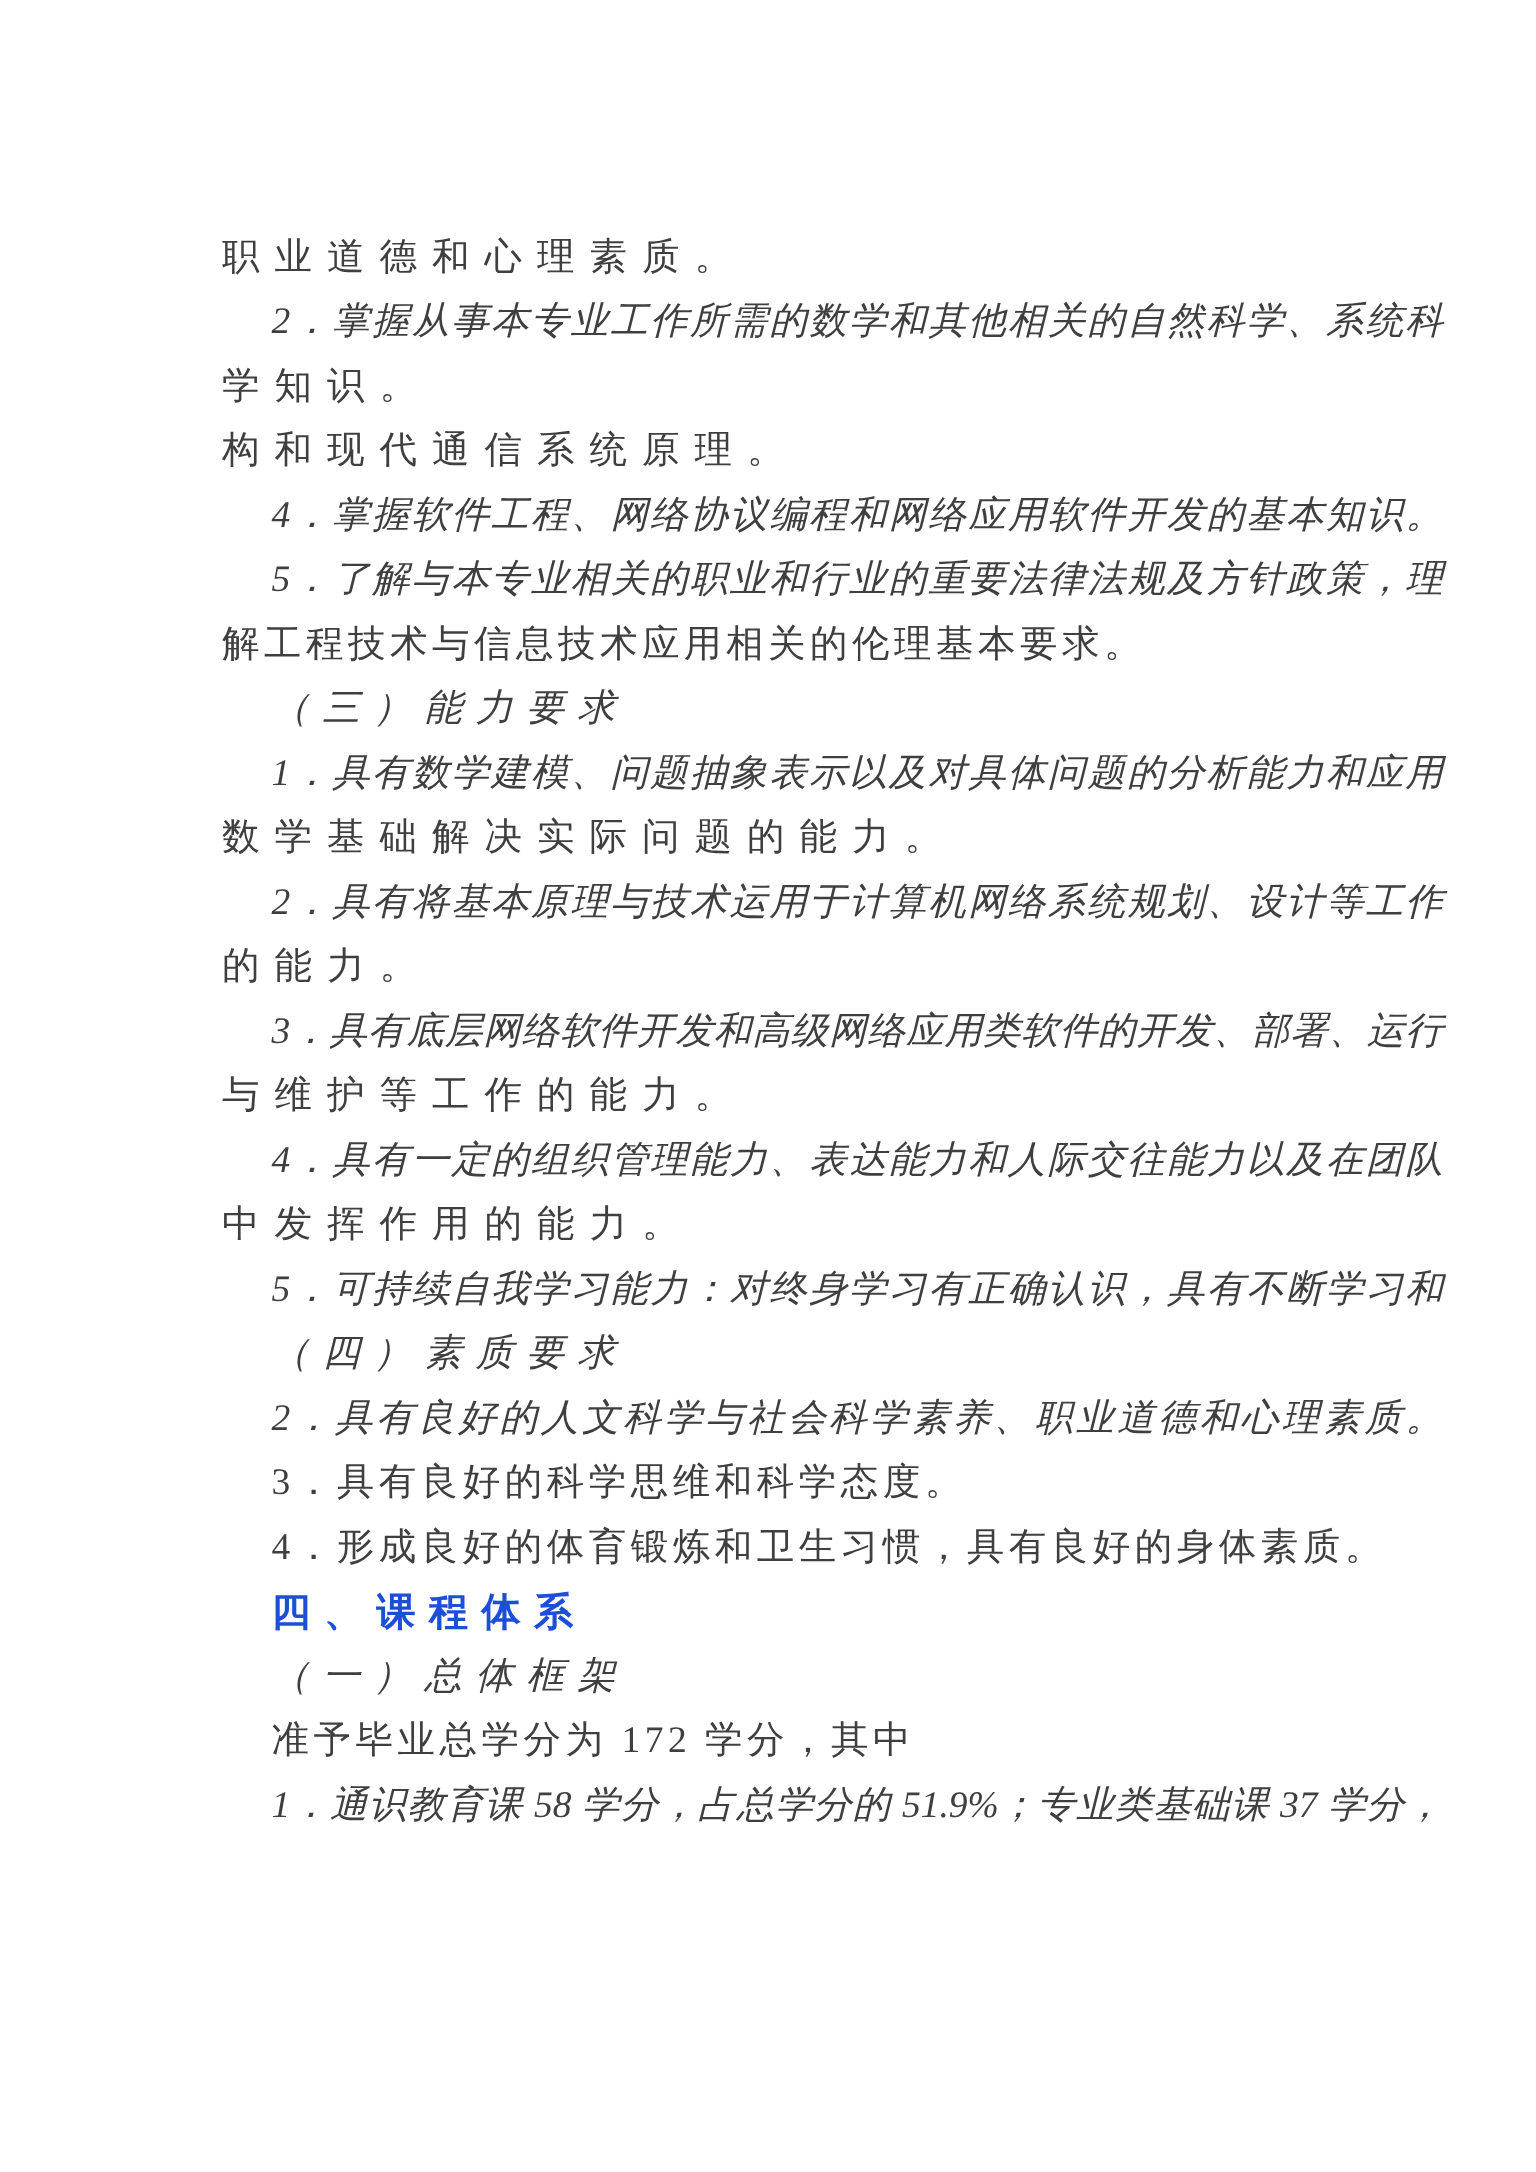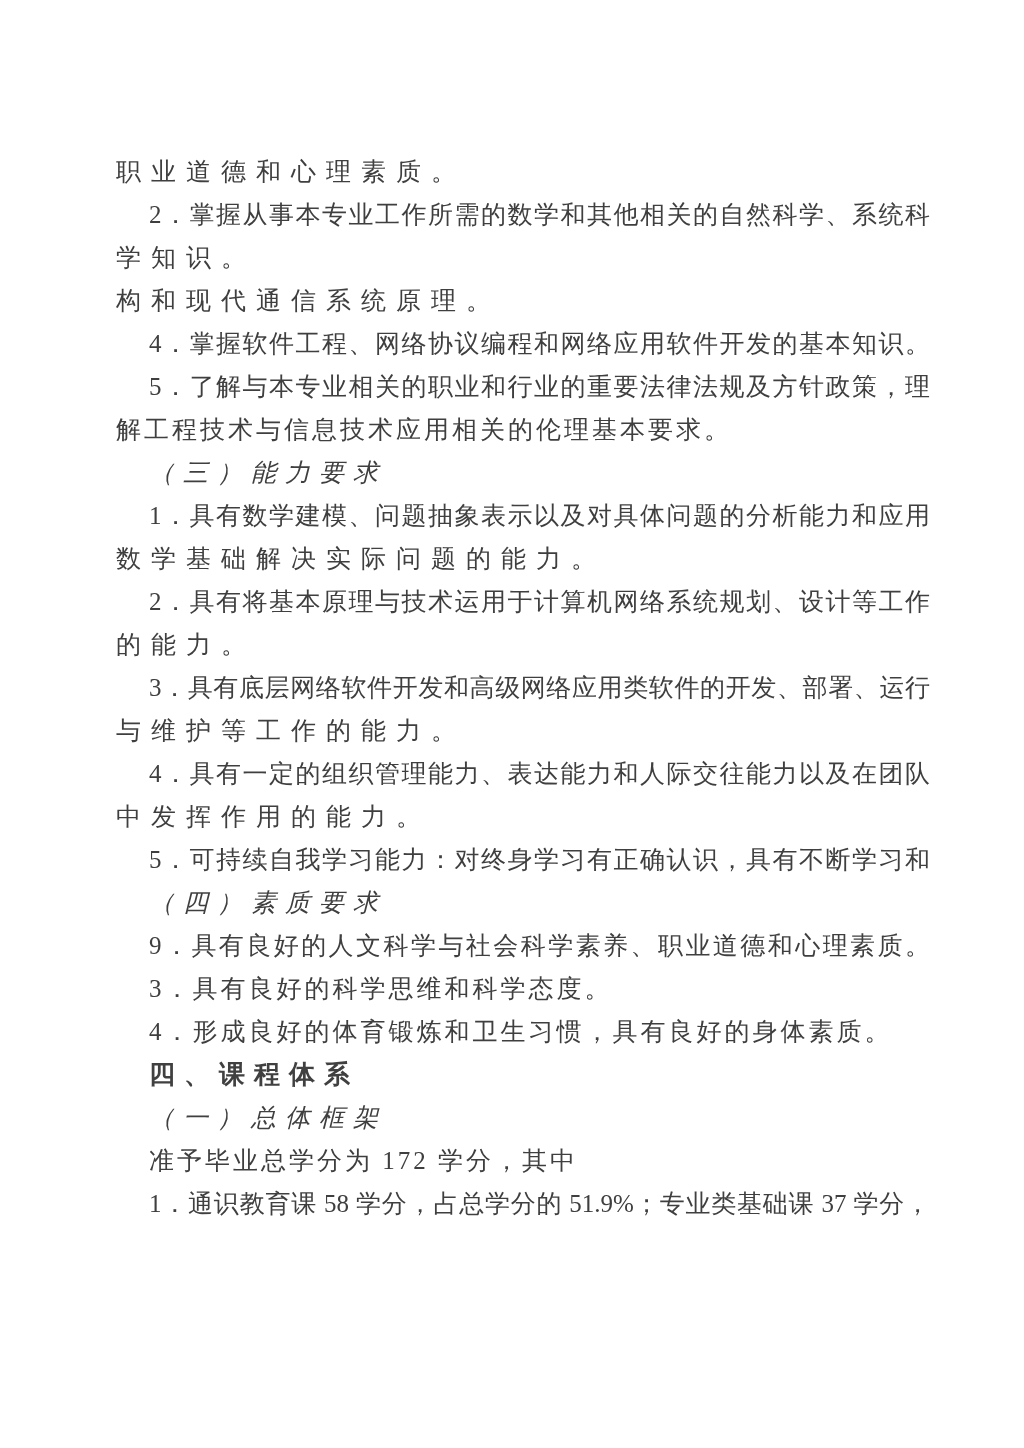--- a/index.html
+++ b/index.html
@@ -24,49 +24,51 @@
   }
   .line {
     display: block;
     width: 100%;
     height: 43px;
     line-height: 43px;
     font-size: 25px;
     letter-spacing: 3px;
     white-space: nowrap;
     text-align: left;
+    margin-left: 32px;
   }
   
   .line.fill {
     letter-spacing: 0;
     white-space: normal;
     text-align: justify;
     text-align-last: justify;
     text-justify: inter-character;
+    font-style: italic;
   }
   
   .line.wide {
     letter-spacing: 10px;
   }
   
   .line.indent {
     text-indent: 33px;
   }
   
   .line.kai {
     font-style: italic;
     letter-spacing: 9px;
   }
   
   .line.hei {
     font-family: "Liberation Sans", "DejaVu Sans", sans-serif;
     font-weight: bold;
     font-size: 26px;
     letter-spacing: 9px;
-    color: #404040;
+    color: #1d4ed8;
   }
 </style>
 </head>
 <body>
 
 <div class="page">
   <div class="page-body">
       <div class="line wide">职业道德和心理素质。</div>
       <div class="line fill indent">2．掌握从事本专业工作所需的数学和其他相关的自然科学、系统科</div>
       <div class="line wide">学知识。</div>
@@ -78,21 +80,21 @@
       <div class="line fill indent">1．具有数学建模、问题抽象表示以及对具体问题的分析能力和应用</div>
       <div class="line wide">数学基础解决实际问题的能力。</div>
       <div class="line fill indent">2．具有将基本原理与技术运用于计算机网络系统规划、设计等工作</div>
       <div class="line wide">的能力。</div>
       <div class="line fill indent">3．具有底层网络软件开发和高级网络应用类软件的开发、部署、运行</div>
       <div class="line wide">与维护等工作的能力。</div>
       <div class="line fill indent">4．具有一定的组织管理能力、表达能力和人际交往能力以及在团队</div>
       <div class="line wide">中发挥作用的能力。</div>
       <div class="line fill indent">5．可持续自我学习能力：对终身学习有正确认识，具有不断学习和</div>
       <div class="line kai wide indent">（四）素质要求</div>
-      <div class="line fill indent">9．具有良好的人文科学与社会科学素养、职业道德和心理素质。</div>
+      <div class="line fill indent">2．具有良好的人文科学与社会科学素养、职业道德和心理素质。</div>
       <div class="line indent">3．具有良好的科学思维和科学态度。</div>
       <div class="line indent">4．形成良好的体育锻炼和卫生习惯，具有良好的身体素质。</div>
       <div class="line hei indent">四、课程体系</div>
       <div class="line kai wide indent">（一）总体框架</div>
       <div class="line indent">准予毕业总学分为 172 学分，其中</div>
       <div class="line fill indent">1．通识教育课 58 学分，占总学分的 51.9%；专业类基础课 37 学分，</div>
     </div>
 </div>
 
 </body></html>

